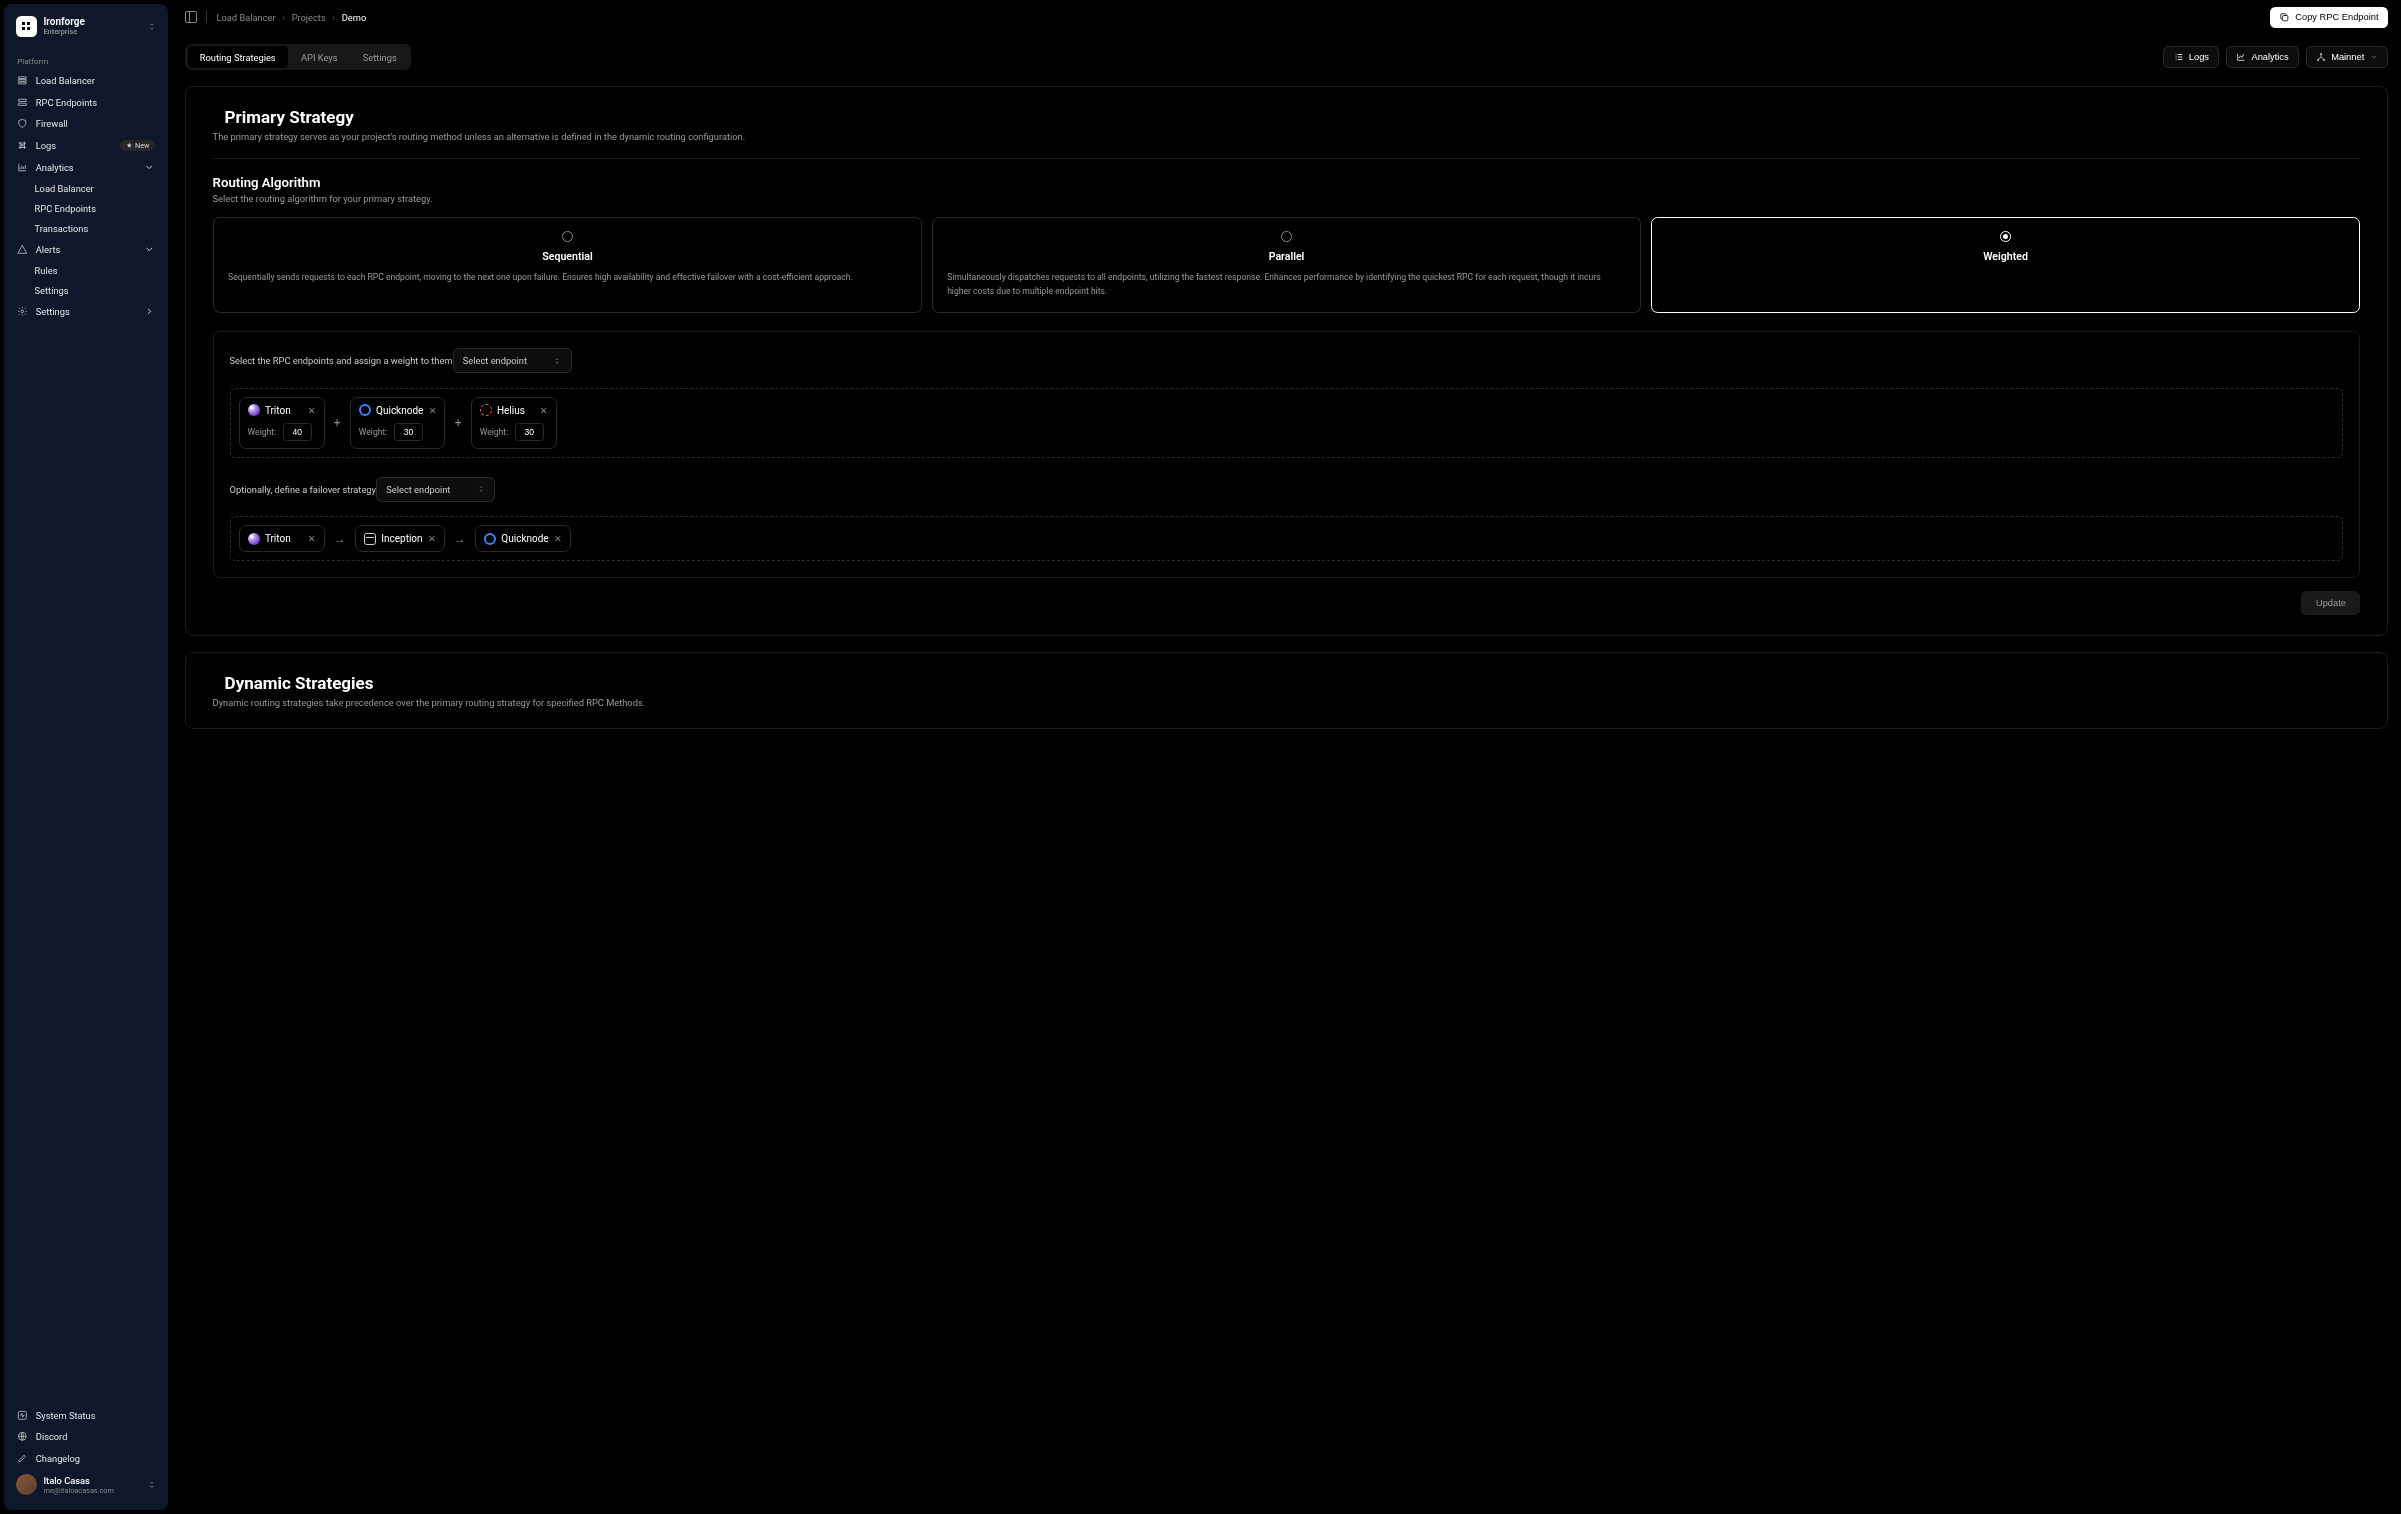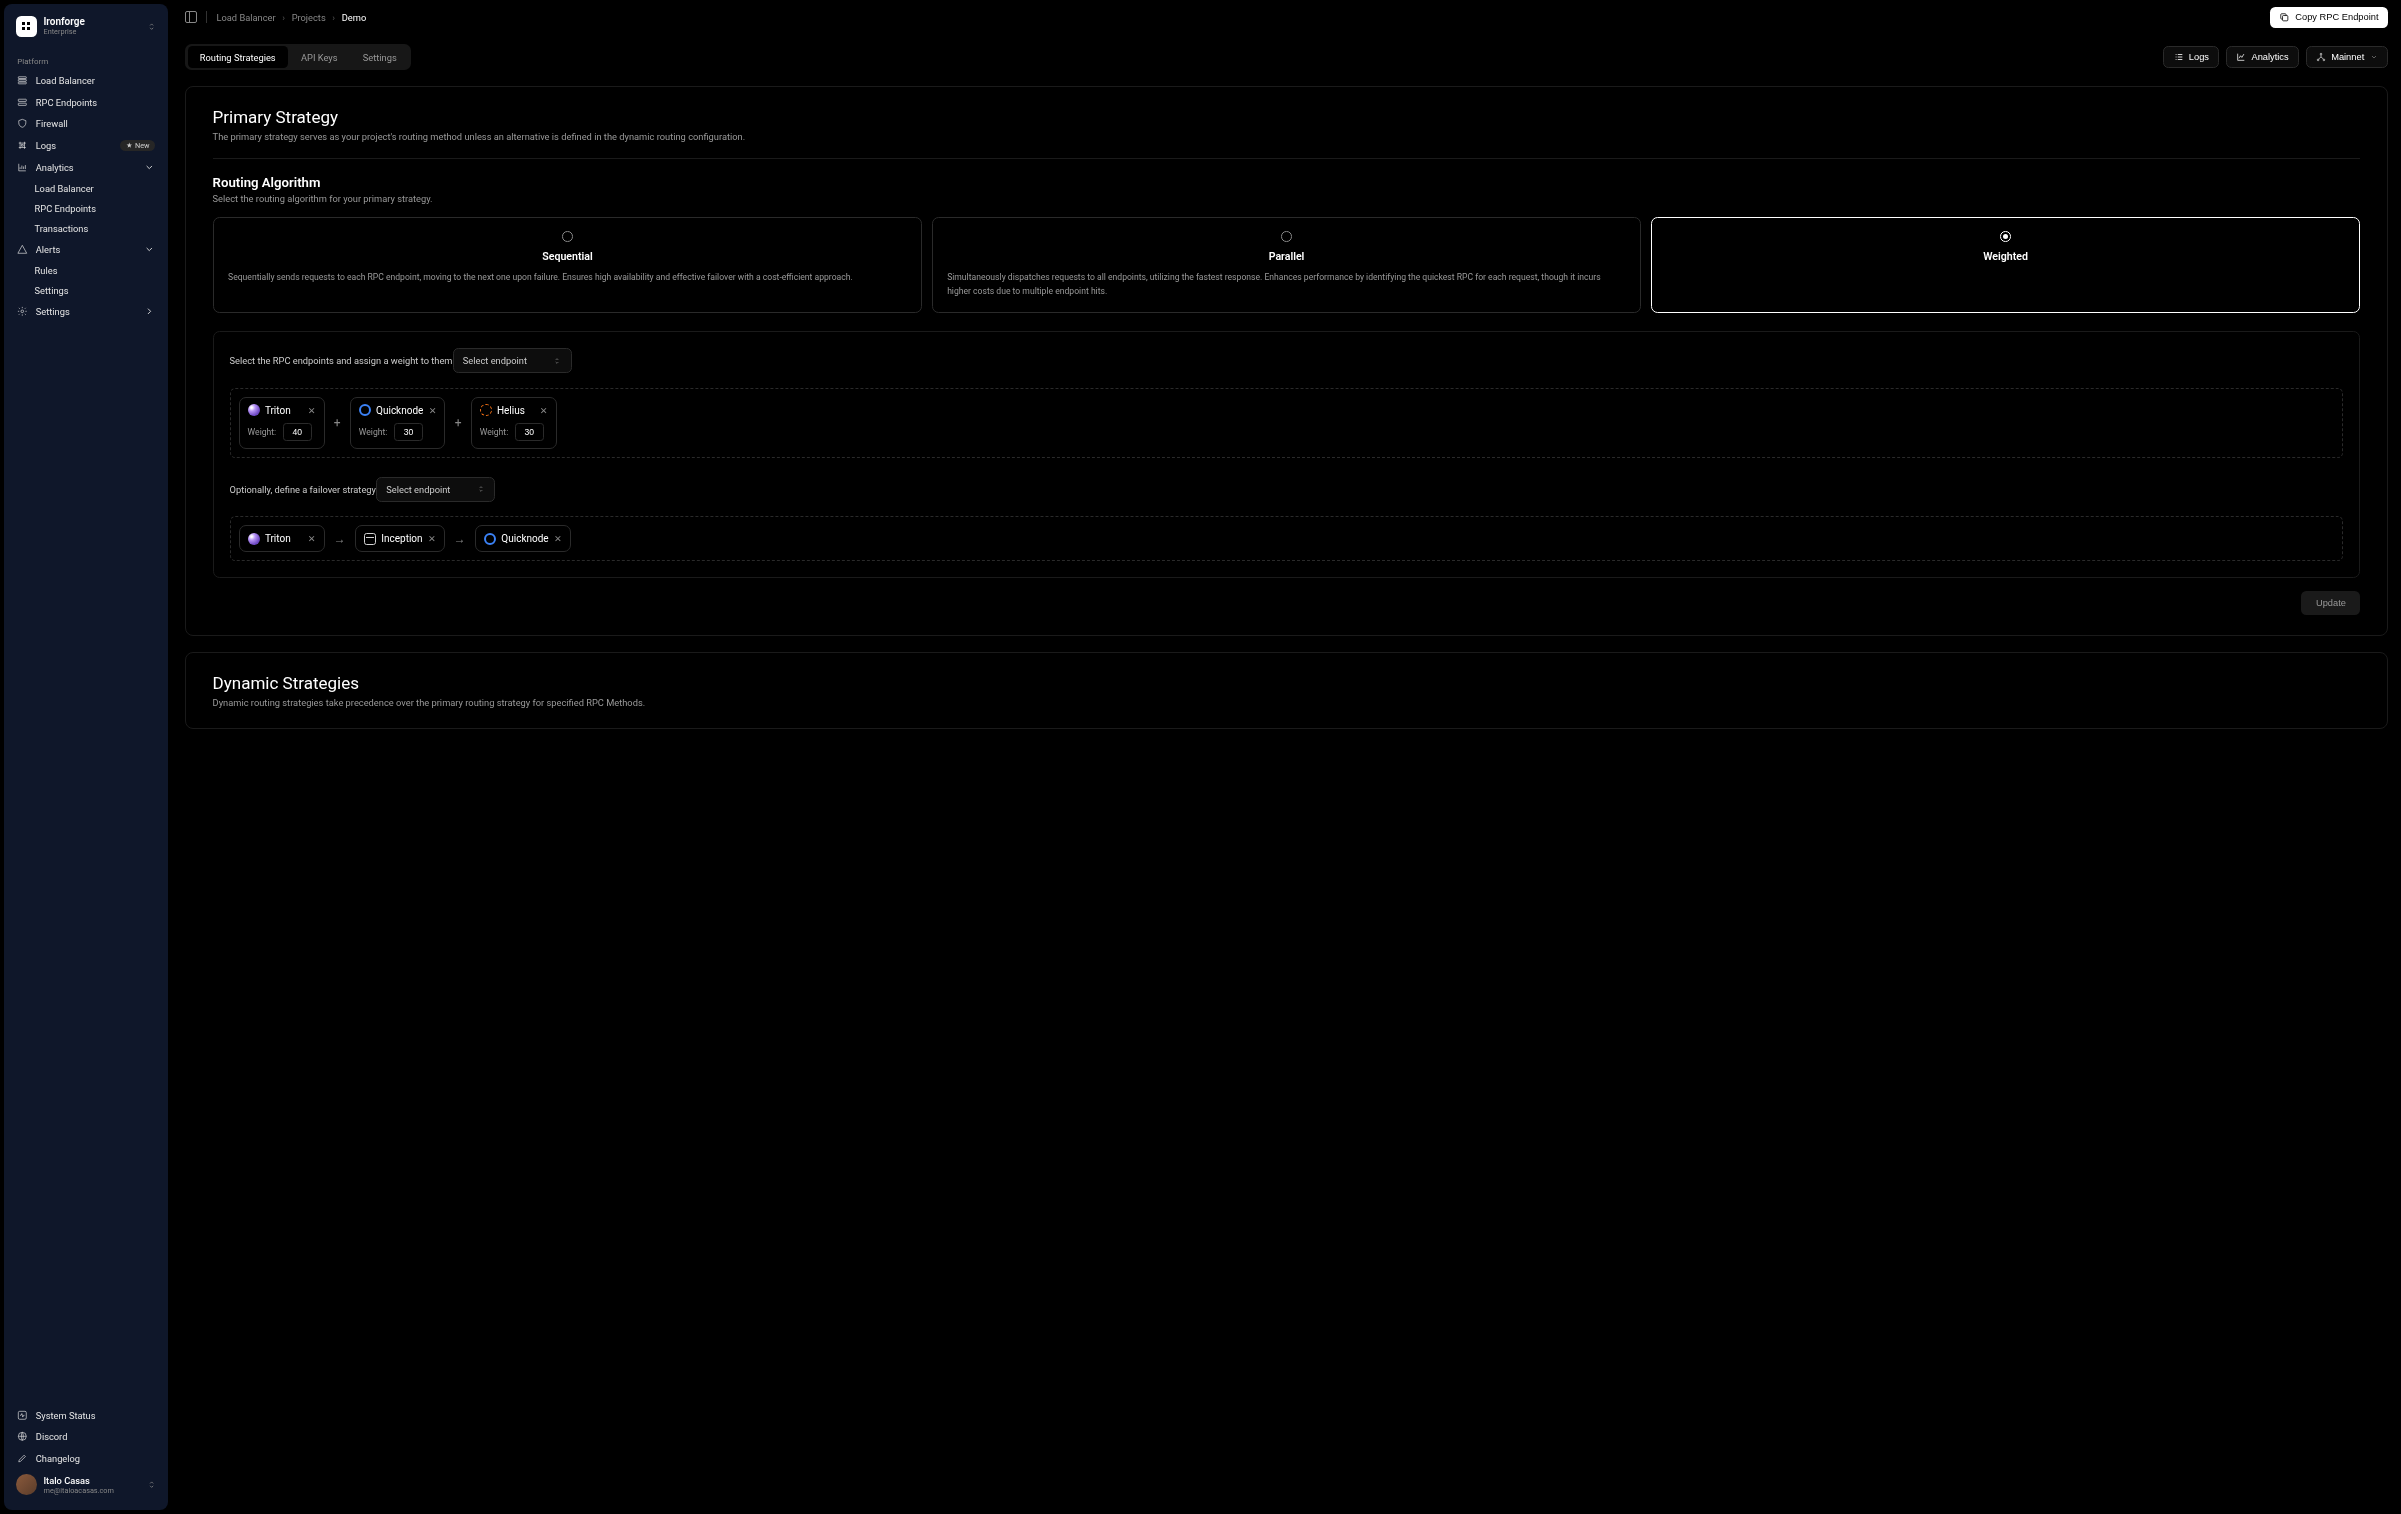--- a/index.html
+++ b/index.html
@@ -33,21 +33,21 @@
   background: #fff;
   border-radius: 5.3px;
   display: flex;
   align-items: center;
   justify-content: center;
   color: #000;
   font-weight: 900;
 }
 .brand-text { flex: 1; }
 .brand-name { font-weight: 600; font-size: 10px; color: #fff; }
-.brand-sub { font-size: 7.3px; color: #888; }
+.brand-sub { font-size: 7.3px; color: #888; font-weight: bold; }
 .chevupdown { color: #888; }
 .section-label {
   font-size: 8px;
   color: #888;
   padding: 5.3px 6.6px 4px;
 }
 .nav-item {
   display: flex;
   align-items: center;
   gap: 8px;
@@ -164,21 +164,21 @@
 .tab.active { background: #000; color: #fff; }
 .action-row { display: flex; gap: 6.6px; }
 
 .card {
   border: 0.7px solid #1a1a1a;
   border-radius: 8px;
   padding: 20px 26.4px;
   margin-bottom: 16px;
   background: #000;
 }
-.card-title { font-size: 17px; font-weight: 400; color: #fff; margin-bottom: 4px; }
+.card-title { font-size: 17px; font-weight: 700; color: #fff; margin-bottom: 4px; margin-left: 12px; }
 .card-sub { font-size: 9.3px; color: #999; margin-bottom: 16px; }
 .hr { border: none; border-top: 0.7px solid #1a1a1a; margin-bottom: 16px; }
 .section-title { font-size: 13.2px; font-weight: 600; color: #fff; margin-bottom: 2.6px; }
 .section-sub { font-size: 9.3px; color: #999; margin-bottom: 13.2px; }
 
 .algo-grid {
   display: grid;
   grid-template-columns: 1fr 1fr 1fr;
   gap: 9.3px;
   margin-bottom: 18.5px;

